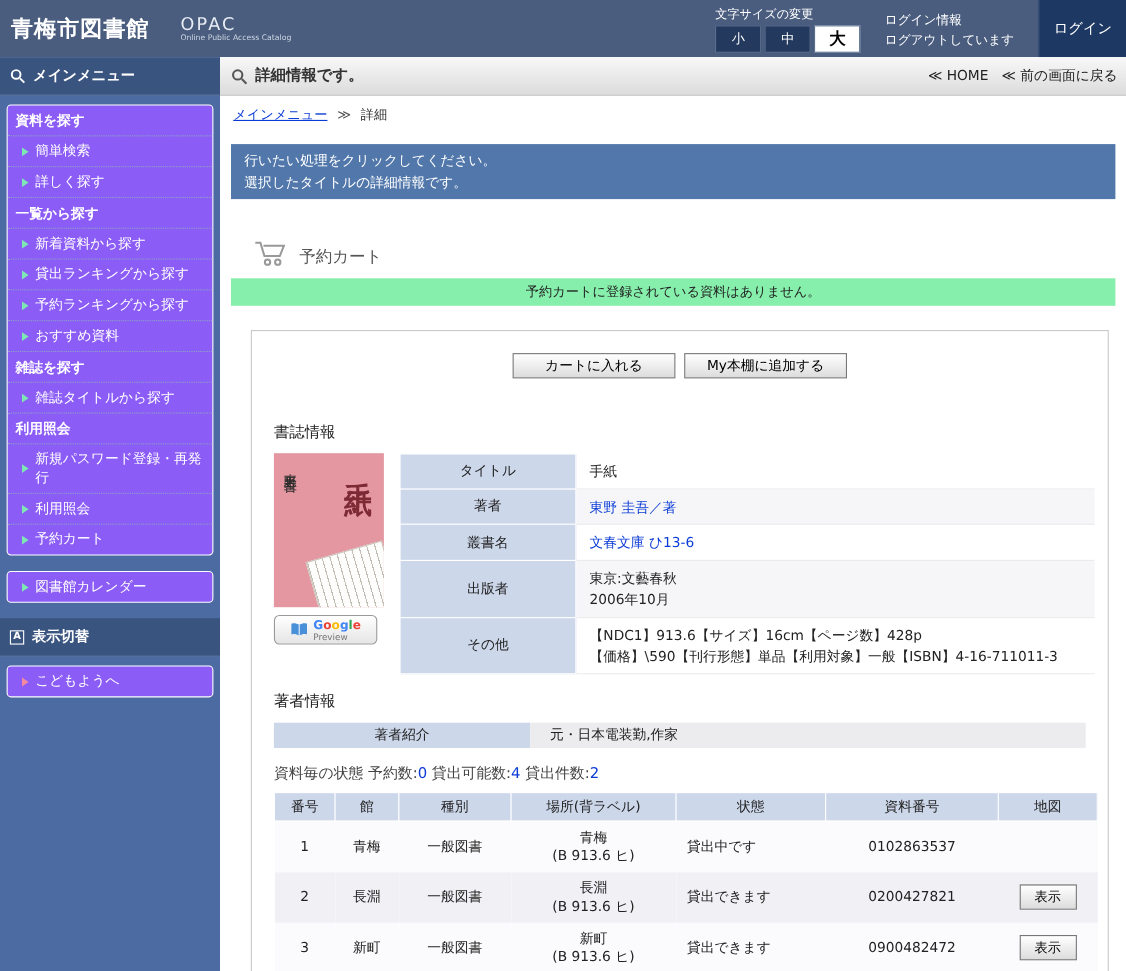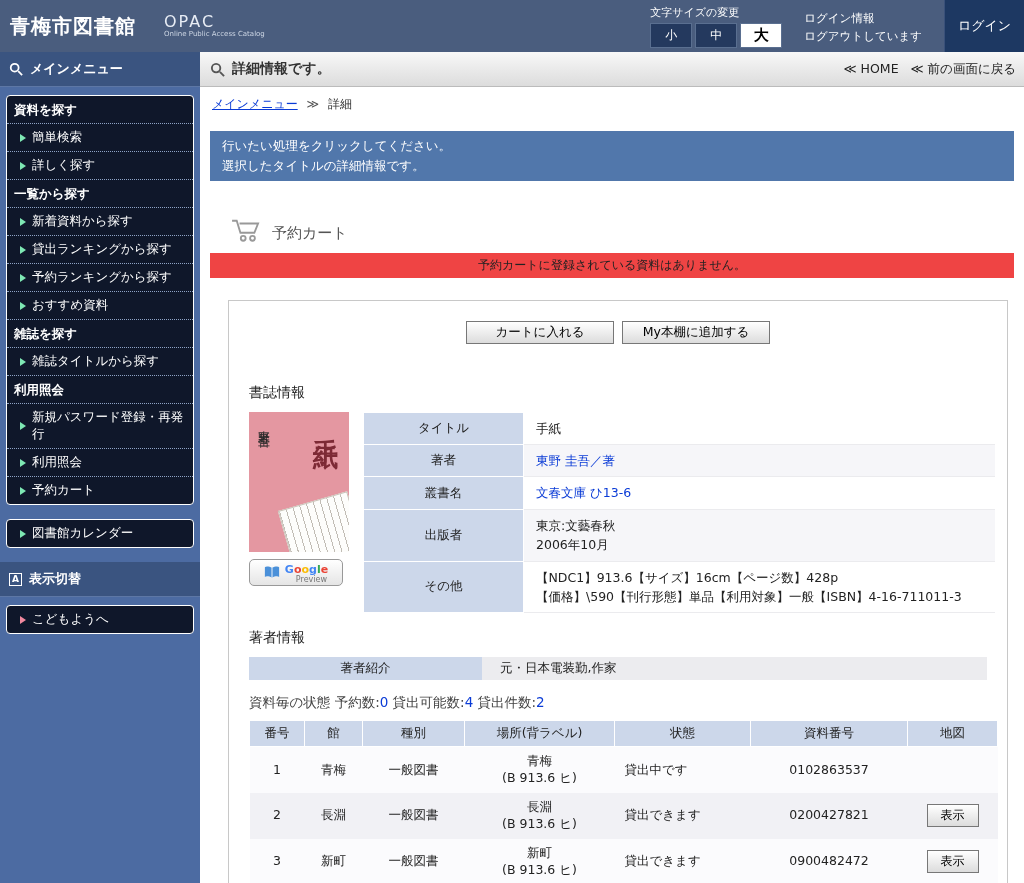--- a/index.html
+++ b/index.html
@@ -47,21 +47,21 @@
   .sidebar { width: 200px; flex: none; background: #4c6ba2; color: #fff; overflow: hidden; }
   .side-head {
     height: 35px; background: #3a5480;
     display: flex; align-items: center; gap: 7px;
     padding: 0 9px; font-size: 13px; font-weight: bold;
     border-bottom: 1px solid #5d77a5;
   }
   .menu-panel {
     margin: 8px 6px 14px 6px;
     border: 1px solid #ffffff; border-radius: 4px;
-    background: #0f172a;
+    background: #8b5cf6;
     overflow: hidden;
   }
   .menu-section {
     padding: 6px 7px 4px 7px; font-size: 12.5px; font-weight: bold;
     border-bottom: 1px dotted #8ea3c6;
   }
   .menu-item {
     display: flex; align-items: center; gap: 6px;
     padding: 5px 4px 5px 13px; font-size: 12.5px;
     border-bottom: 1px dotted #8ea3c6; cursor: pointer;
@@ -91,21 +91,21 @@
   .crumb-sep { color: #555; margin: 0 5px; }
   .crumb-cur { color: #333; }
   .notice {
     margin: 12px 10px 30px 10px;
     background: #5177ab; color: #fff;
     padding: 5px 12px; font-size: 12.5px; line-height: 1.6;
   }
   .cart-head { display: flex; align-items: flex-end; gap: 10px; margin: 6px 12px 6px 30px; color: #555; font-size: 15px; }
   .cart-empty {
     margin: 4px 10px 16px 10px;
-    background: #ef4444; color: #222;
+    background: #86efac; color: #222;
     text-align: center; font-size: 12px; padding: 4px 12px;
   }
   .content-box {
     margin: 6px 16px 0 28px;
     border: 1px solid #c8c8c8;
     background: #fff;
     padding: 16px 10px 20px 10px;
     flex: 1;
   }
   .action-buttons { display: flex; justify-content: center; gap: 8px; margin: 4px 0 40px 0; }
@@ -139,21 +139,21 @@
     margin-top: 7px; width: 94px; height: 27px;
     border: 1px solid #999; border-radius: 5px;
     background: linear-gradient(#ffffff, #e5e5e5);
     display: flex; align-items: center; justify-content: center; gap: 5px;
     cursor: pointer;
   }
   .gp-text { line-height: 1; text-align: left; }
   .gp-word { font-size: 11px; font-weight: bold; }
   .gl-1, .gl-4 { color: #4285f4; } .gl-2, .gl-6 { color: #ea4335; }
   .gl-3 { color: #fbbc05; } .gl-5 { color: #34a853; }
-  .gp-sub { font-size: 8px; color: #777; display: block; margin-top: 1px; margin-left: 11px; }
+  .gp-sub { font-size: 8px; color: #777; display: block; margin-top: 1px; }
   .bib-table { flex: 1; border-collapse: collapse; font-size: 12.5px; margin-right: 2px; }
   .bib-table td { vertical-align: middle; }
   .bib-label {
     width: 160px; background: #ccd7ea; text-align: center;
     padding: 7px 4px; border: 1px solid #fff; color: #222;
   }
   .bib-value { padding: 6px 12px; border-bottom: 1px solid #ebebee; line-height: 1.55; }
   .bib-table tr:nth-child(even) .bib-value { background: #f6f6f9; }
   .blue-link { color: #0a3bd6; cursor: pointer; }
   .author-row { display: flex; margin: 2px 10px 14px 10px; font-size: 12.5px; }

